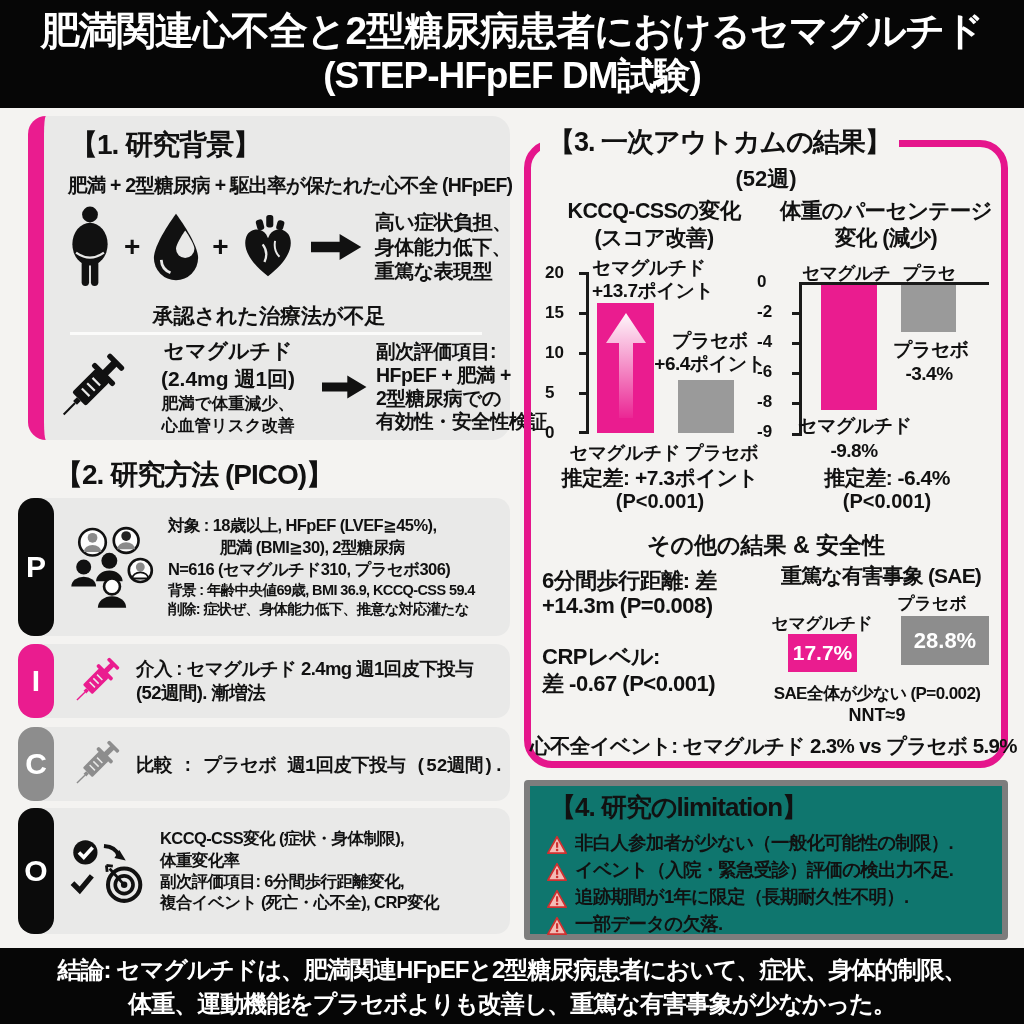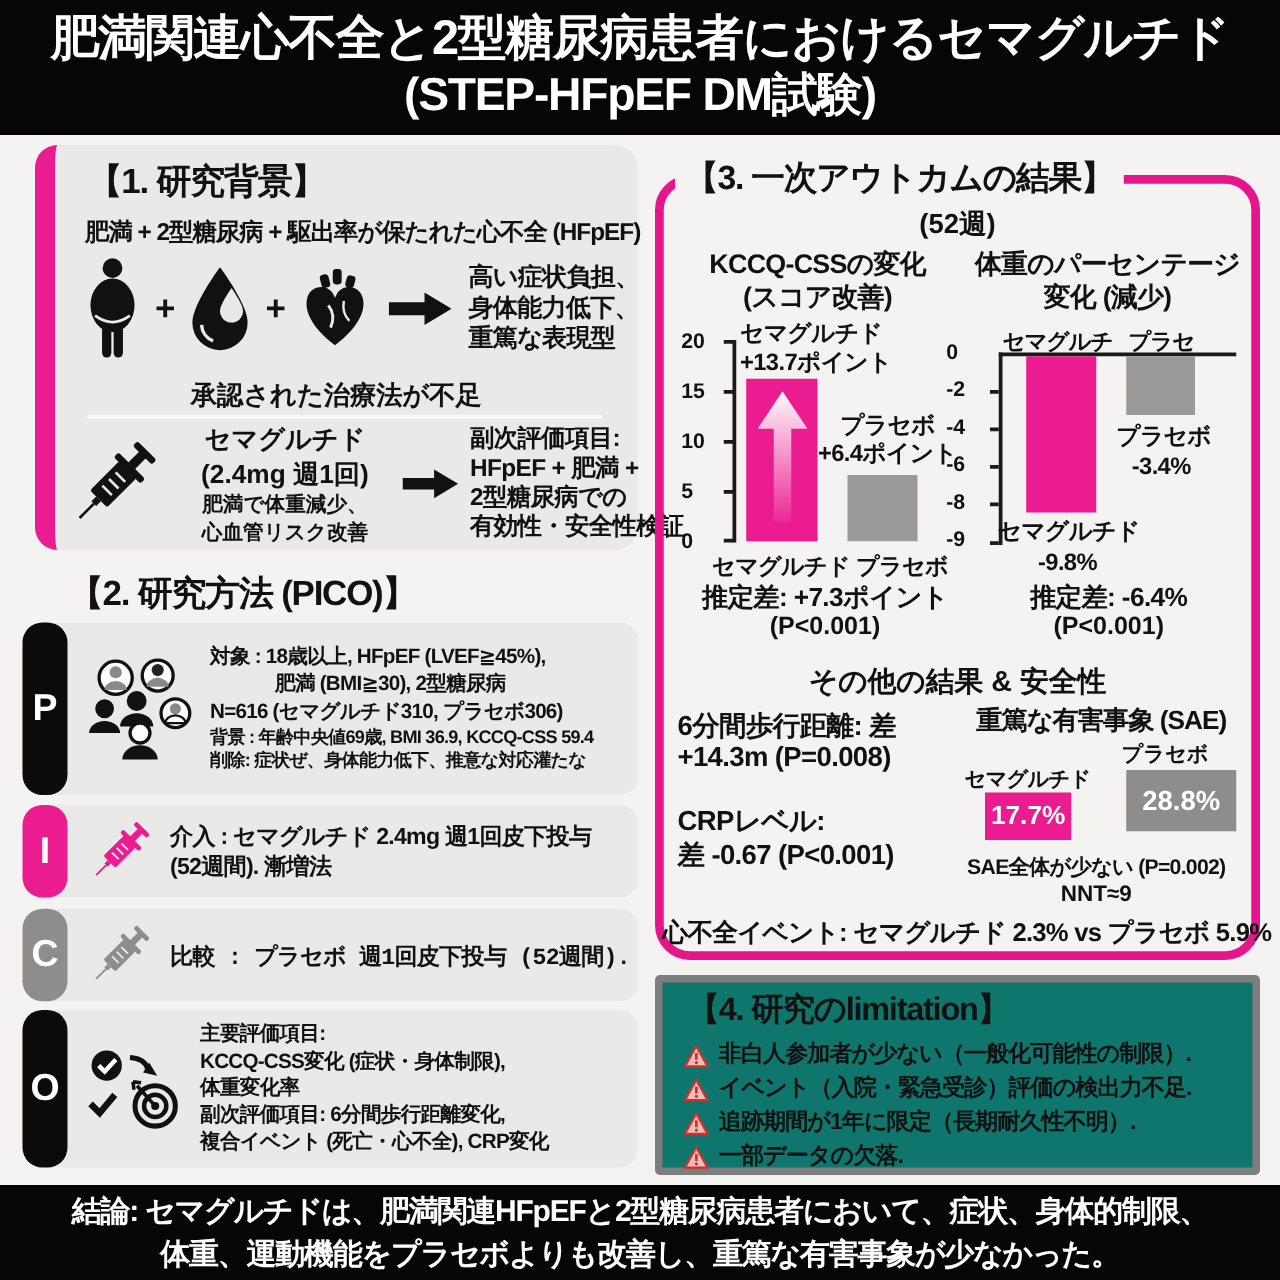--- a/index.html
+++ b/index.html
@@ -196,21 +196,20 @@
         <path d="M47 12 q15 1 18 12" stroke="#111" stroke-width="5" fill="none"></path>
         <polygon points="60,27 74,30 66,17" fill="#111"></polygon>
         <path d="M8 58 l9 9 l15 -18" stroke="#111" stroke-width="6.5" fill="none"></path>
         <circle cx="72" cy="60" r="20" stroke="#111" stroke-width="5" fill="none"></circle>
         <circle cx="72" cy="60" r="11" stroke="#111" stroke-width="4.5" fill="none"></circle>
         <circle cx="72" cy="60" r="4" fill="#111"></circle>
         <path d="M54 40 L71 59" stroke="#111" stroke-width="3.5"></path>
         <path d="M50 36 l8 1 M50 36 l1 8" stroke="#111" stroke-width="3.5"></path>
       </svg>
       <div style="font-size:16.5px;line-height:1.3;letter-spacing:-0.6px;">
-        <div class="txt">主要評価項目:</div>
         <div class="txt">KCCQ-CSS変化 (症状・身体制限),</div>
         <div class="txt">体重変化率</div>
         <div class="txt">副次評価項目: 6分間歩行距離変化,</div>
         <div class="txt">複合イベント (死亡・心不全), CRP変化</div>
       </div>
     </div>
   </div>
 
   <section class="abs s3box"></section>
   <div class="abs h-sec legend3" style="left:540px;top:124px;font-size:27px;">【3. 一次アウトカムの結果】</div>

